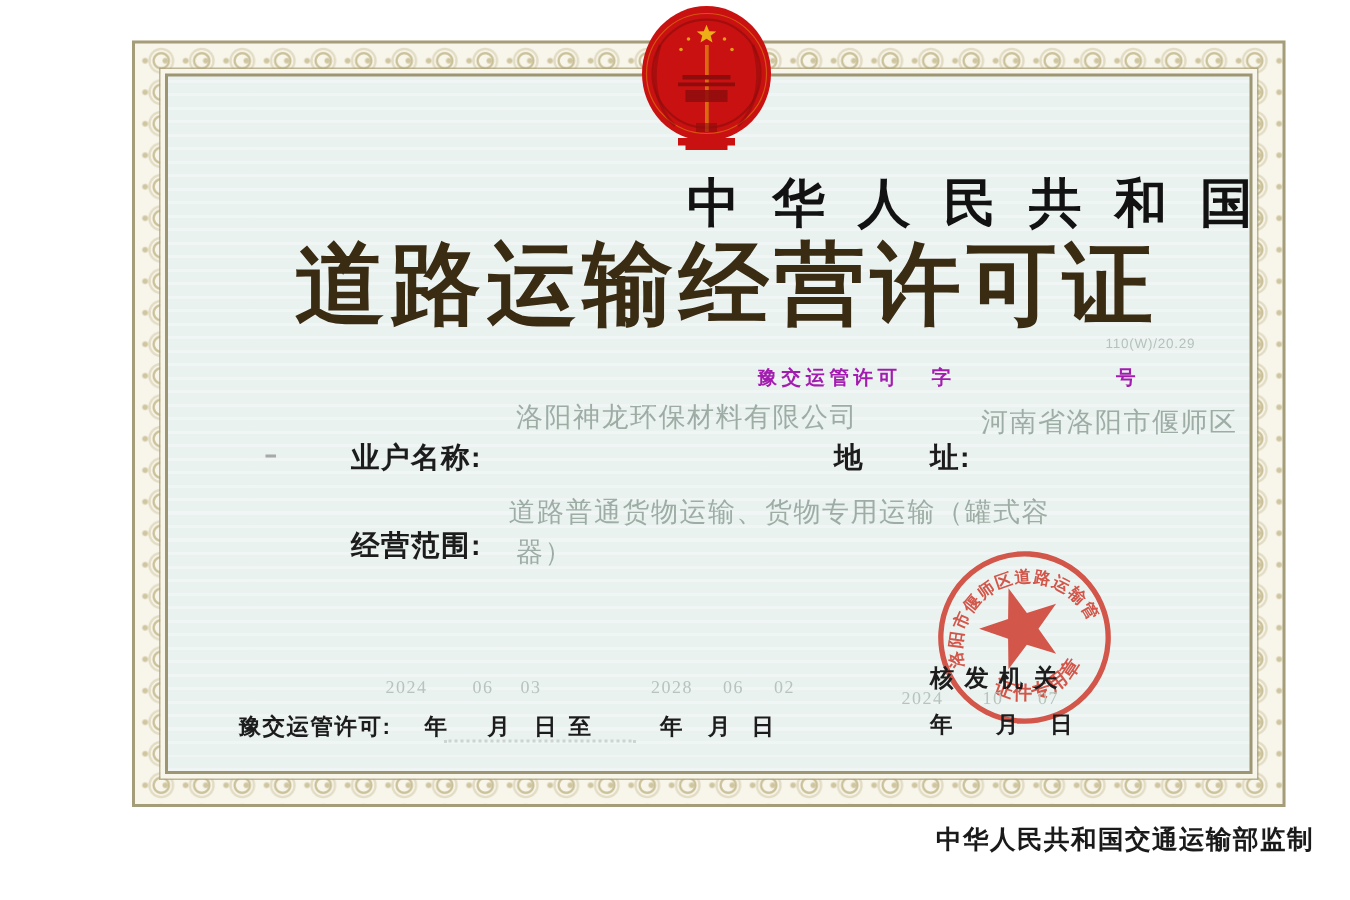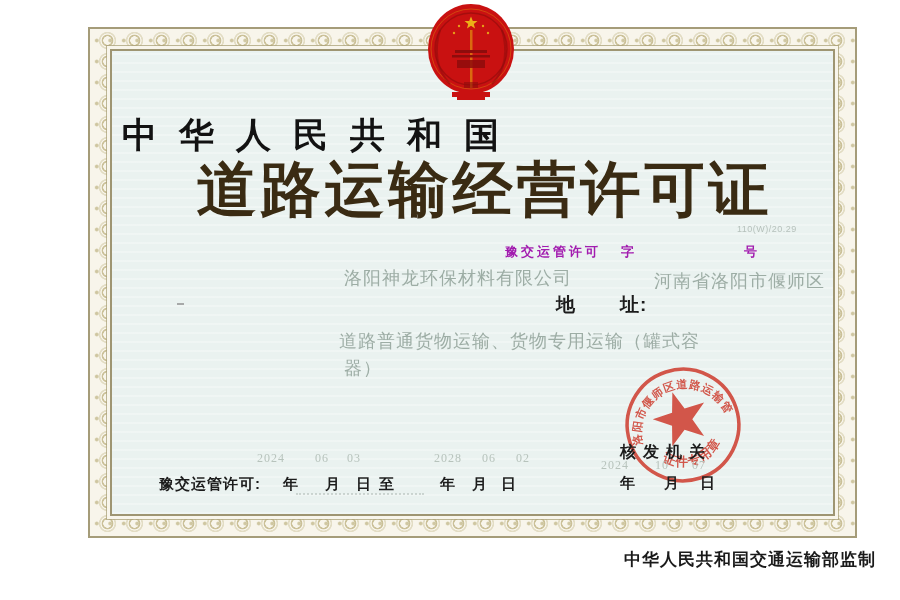--- a/index.html
+++ b/index.html
@@ -16,22 +16,22 @@
       radial-gradient(circle, rgba(200,190,148,0) 6.8px, rgba(200,190,148,.45) 7.3px, rgba(200,190,148,.45) 8.3px, rgba(200,190,148,0) 9px);
     background-size:27px 21px,13.5px 21px,27px 21px;
     background-position:4px 1px,0 1px,4px 1px;}
   .inner{position:absolute;left:110px;top:49px;width:725px;height:467px;box-sizing:border-box;
     background:#eaf2f0;
     background-image:repeating-linear-gradient(0deg, rgba(255,255,255,.28) 0 2px, rgba(0,0,0,0) 2px 9px);
     border:2px solid #9e9572;
     box-shadow:0 0 0 3px #f8f5eb, 0 0 0 4px rgba(170,160,120,.75);}
 
   
-  .country{left:88px;top:112px;width:769px;text-align:left;font-size:35px;font-weight:700;
-    color:#121212;letter-spacing:22px;padding-left:34px;box-sizing:border-box;}
+  .country{left:88px;top:112px;width:769px;text-align:right;font-size:35px;font-weight:700;
+    color:#121212;letter-spacing:22px;padding-left:6px;box-sizing:border-box;}
   .maintitle{left:88px;top:150px;width:793px;text-align:center;font-size:60px;font-weight:700;
     color:#3a2b13;letter-spacing:4px;font-family:"Liberation Serif", serif;}
   .permit{font-size:13px;font-weight:700;color:#a21caf;}
   .label{font-size:19px;font-weight:700;color:#1c1c1c;letter-spacing:1px;}
   .faded{font-size:18px;color:#9dada5;font-family:Liberation Mono, monospace;letter-spacing:1px;white-space:nowrap;}
   .faintdate{font-size:12px;color:#b7c3bc;font-family:"Liberation Serif", serif;letter-spacing:1px;text-align:right;}
   .unit{font-size:15px;font-weight:700;color:#1c1c1c;}
   .issuerlbl{font-size:16px;font-weight:700;color:#1c1c1c;letter-spacing:7px;}
   .validity{font-size:15px;font-weight:700;color:#1c1c1c;}
   .printcode{font-size:9px;color:#a9b5ae;opacity:.8;letter-spacing:.5px;}
@@ -75,24 +75,26 @@
   <div class="abs country">中华人民共和国</div>
   <div class="abs maintitle">道路运输经营许可证</div>
 
   <span class="abs permit" style="left:505px;top:243px;letter-spacing:3px;">豫交运管许可</span>
   <span class="abs permit" style="left:621px;top:243px;">字</span>
   <span class="abs permit" style="left:744px;top:243px;">号</span>
   <span class="abs printcode" style="left:737px;top:224px;">110(W)/20.29</span>
 
   <div class="abs dash"></div>
   <span class="abs faded" style="left:344px;top:266px;">洛阳神龙环保材料有限公司</span>
+  <span class="abs label" style="left:234px;top:292px;">业户名称:</span>
   <span class="abs label" style="left:556px;top:292px;">地</span>
   <span class="abs label" style="left:620px;top:292px;">址:</span>
   <span class="abs faded" style="left:654px;top:269px;">河南省洛阳市偃师区</span>
 
+  <span class="abs label" style="left:234px;top:351px;">经营范围:</span>
   <span class="abs faded" style="left:339px;top:329px;">道路普通货物运输、货物专用运输（罐式容</span>
   <span class="abs faded" style="left:344px;top:356px;">器）</span>
 
   <div class="abs sealwrap">
     <svg width="142" height="142" viewBox="0 0 140 140">
       <circle cx="70" cy="70" r="55" fill="none" stroke="#d0493c" stroke-width="3.5"></circle>
       <path id="sealArc" d="M 26,78 A 44,44 0 1 1 114,78" fill="none"></path>
       <path id="sealBottom" d="M 33,87 A 41,41 0 0 0 107,87" fill="none"></path>
       <polygon points="70,36 76.5,55.1 96.6,55.35 80.5,67.4 86.5,86.65 70,75 53.5,86.65 59.5,67.4 43.4,55.35 63.5,55.1" fill="#d0493c"></polygon>
       <text font-size="11" fill="#d0493c" font-weight="bold" letter-spacing="1">

